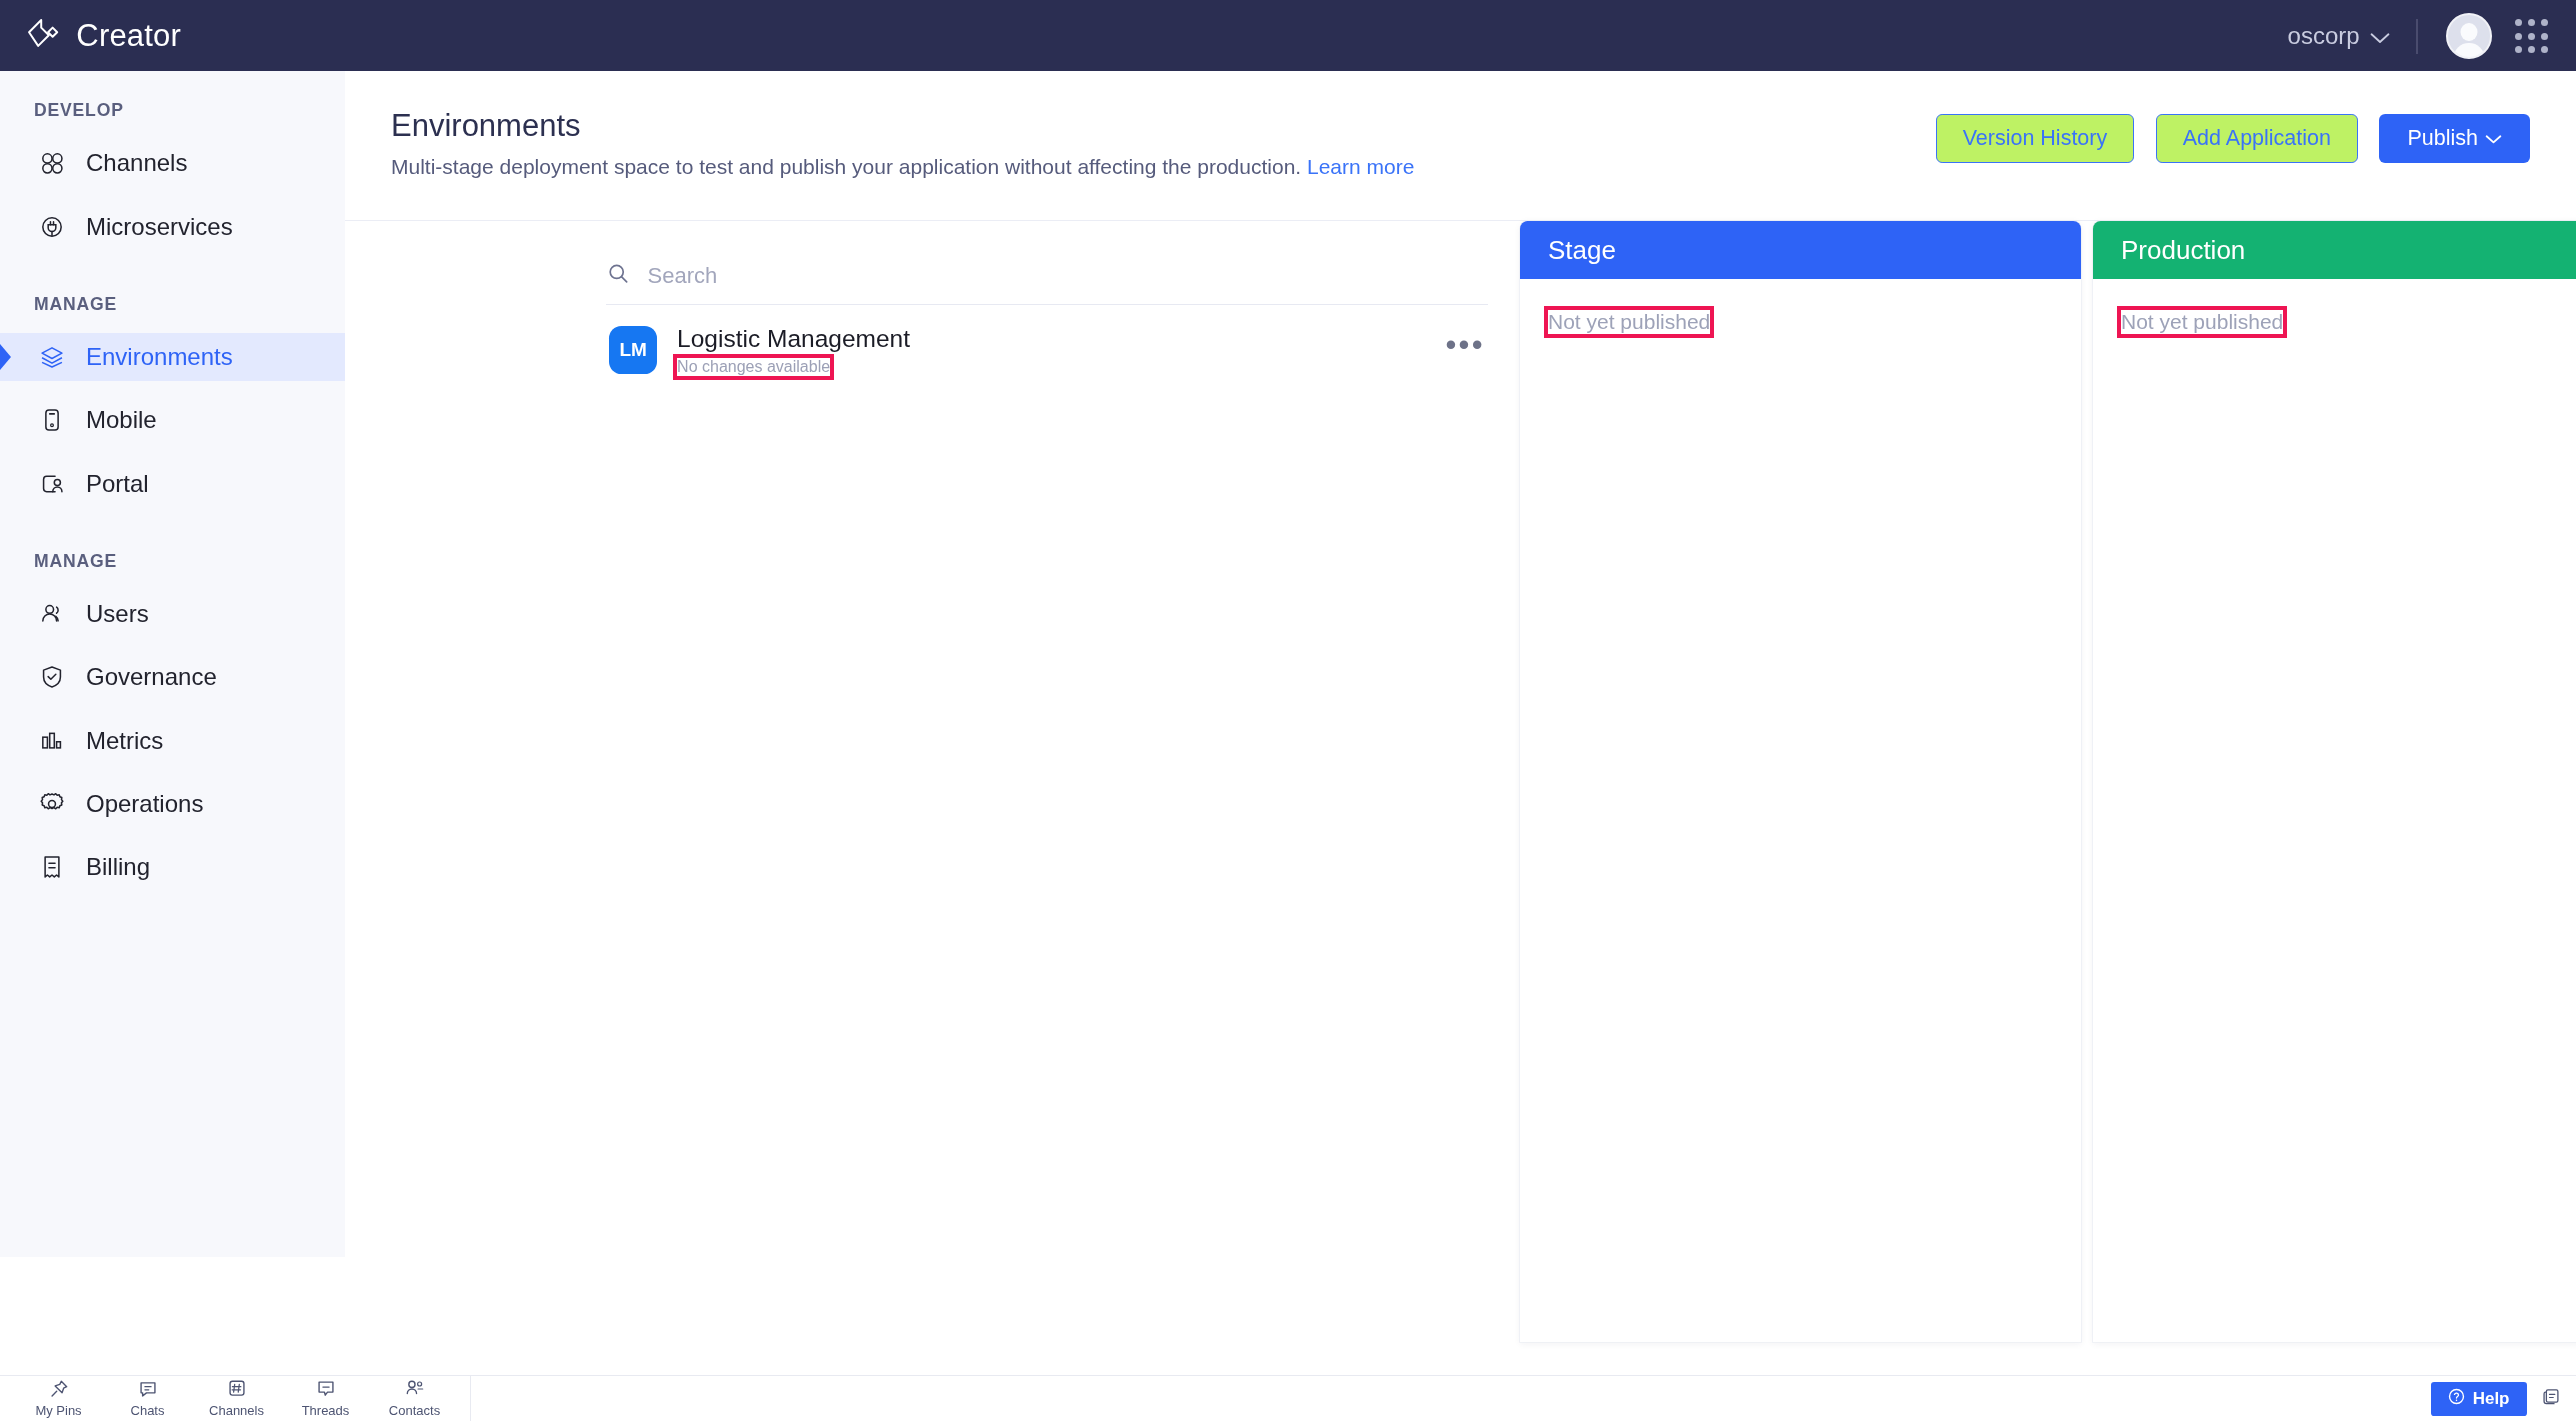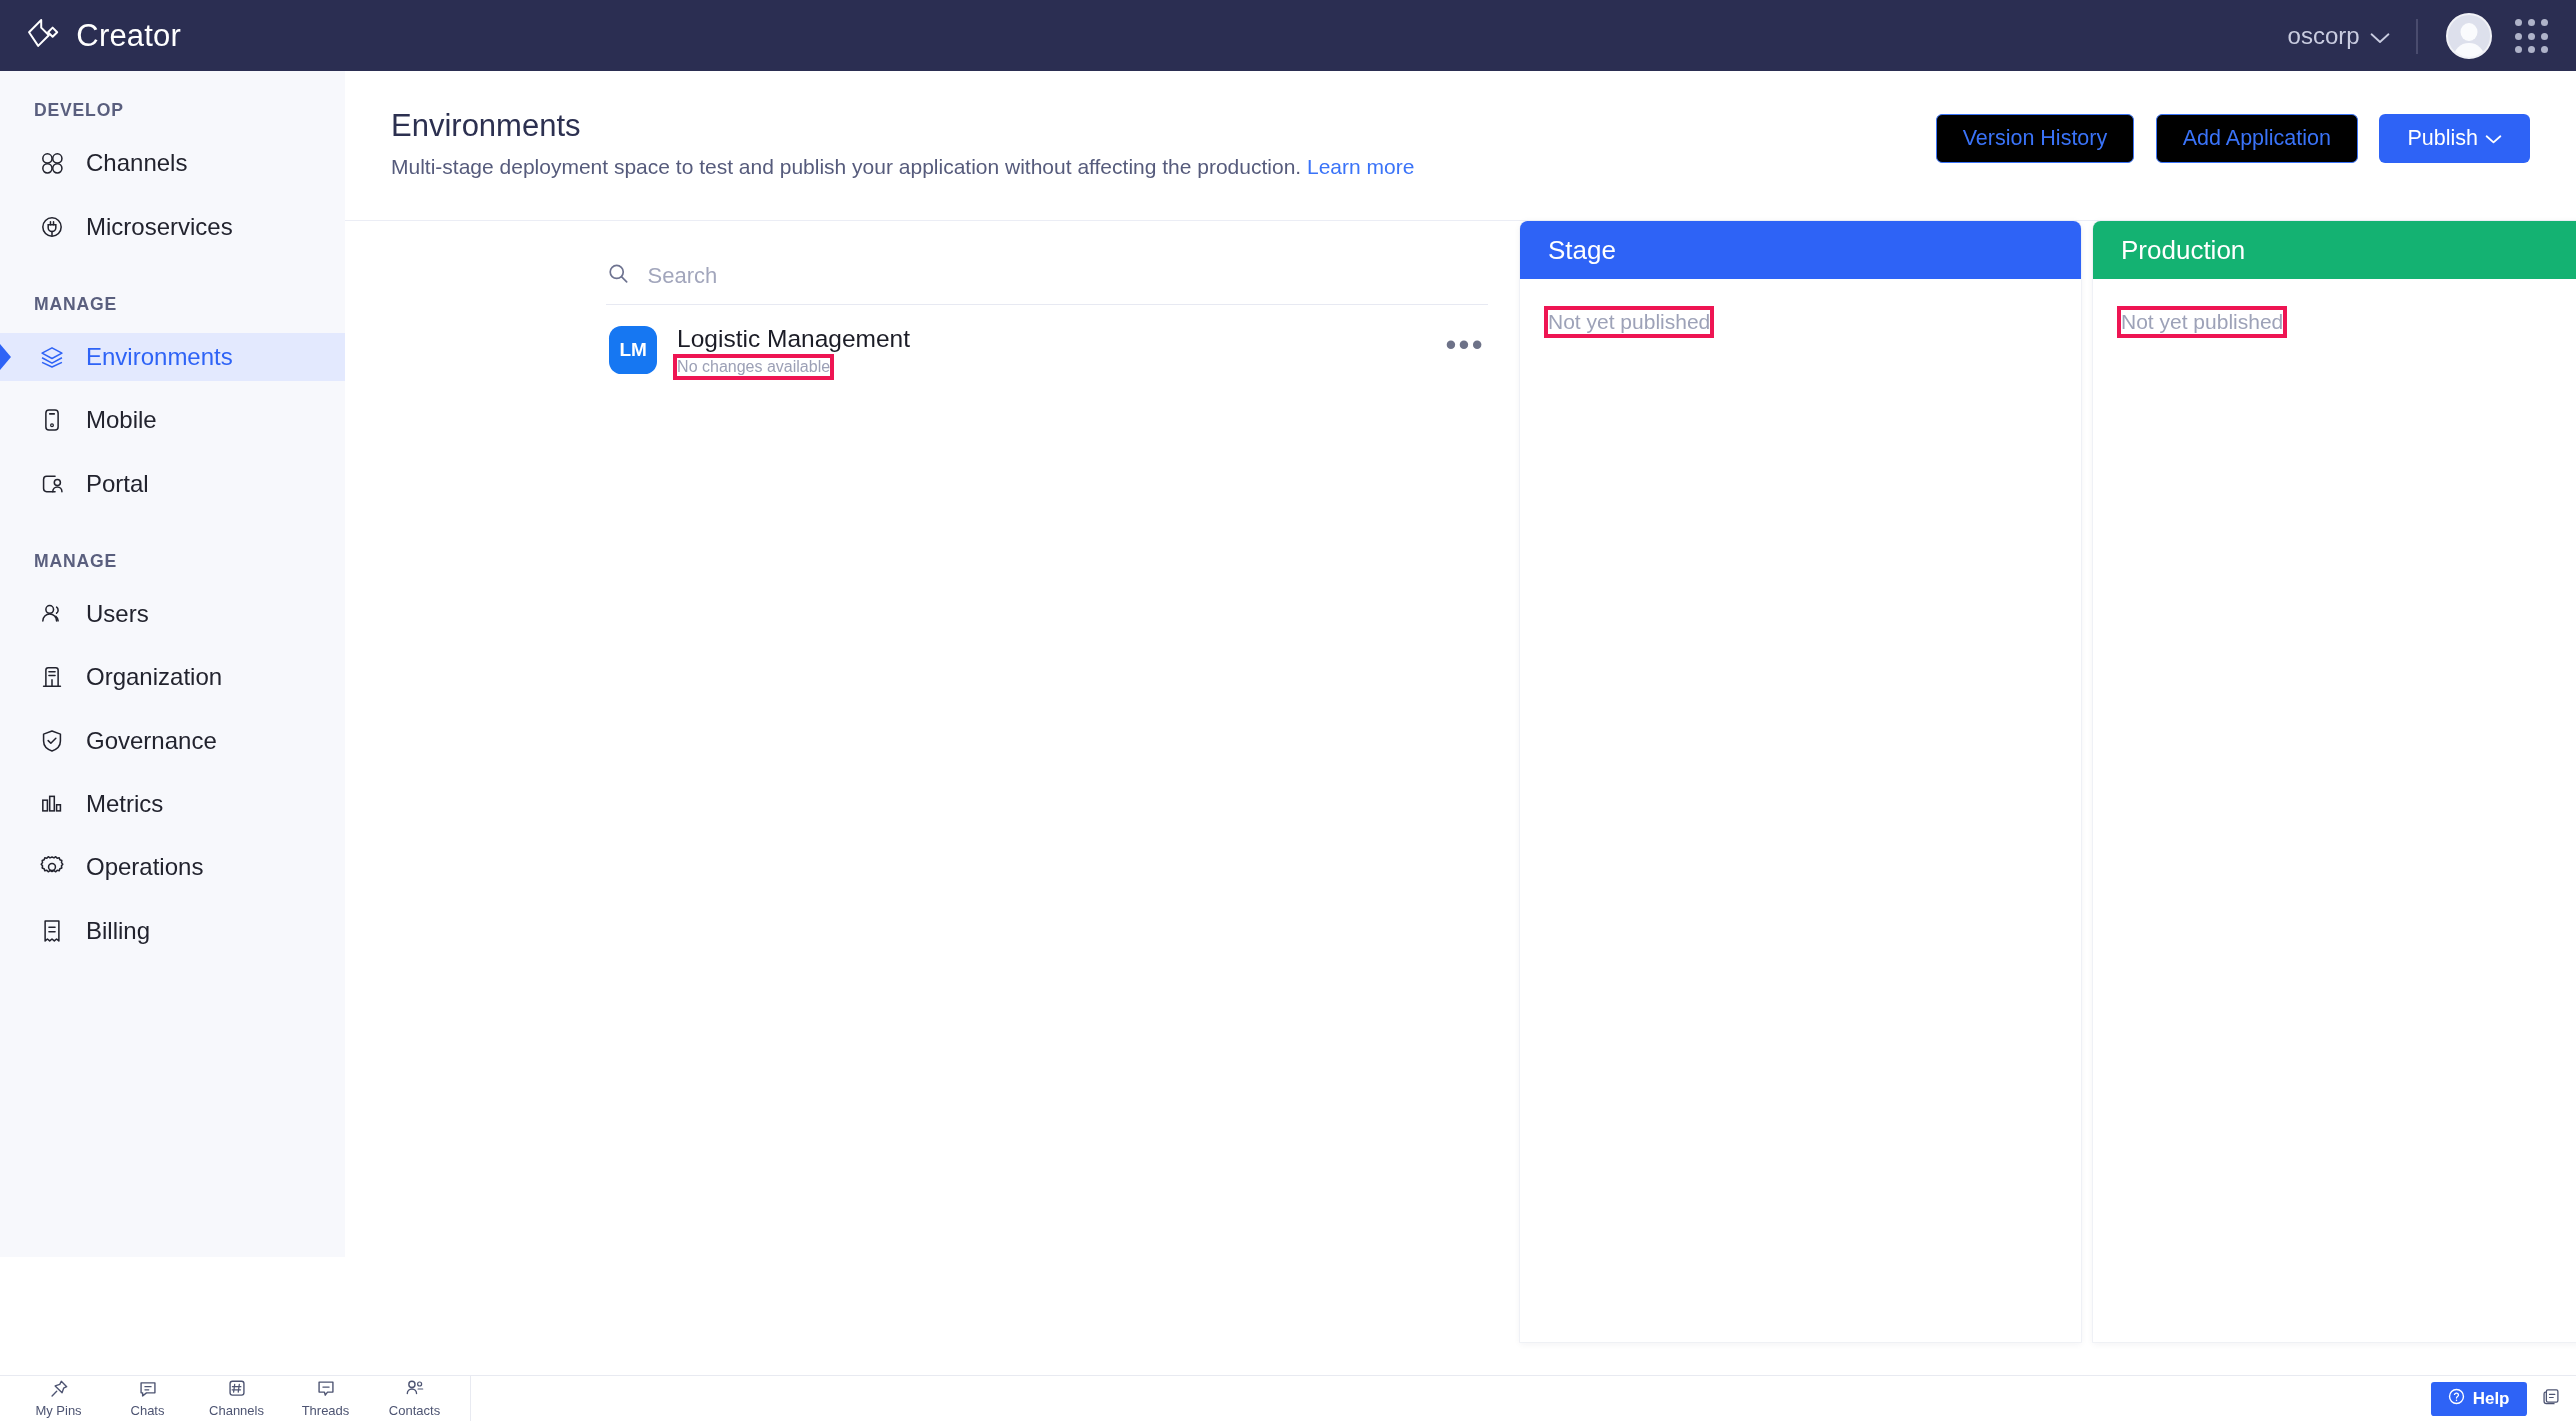--- a/index.html
+++ b/index.html
@@ -74,21 +74,21 @@
   }
   .page-title { font-size: 31px; color: #2C3050; font-weight: 400; }
   .page-sub { font-size: 21px; color: #565B7C; margin-top: 10.7px; }
   .page-sub a { color: #3A73F8; text-decoration: none; }
   .head-actions { display: flex; align-items: center; gap: 21.5px; margin-top: 6.1px; }
   .btn {
     height: 49px; border-radius: 6.1px; font-size: 21.5px;
     display: inline-flex; align-items: center; justify-content: center;
     padding: 0 26px; white-space: nowrap;
   }
-  .btn-outline { border: 1.5px solid #3A73F8; color: #3A73F8; background: #000000; }
+  .btn-outline { border: 1.5px solid #3A73F8; color: #3A73F8; background: #bef264; }
   .btn-primary { background: #2E63F6; color: #fff; gap: 7px; padding: 0 28px; }
 
   
   .board { position: relative; height: 1155px; }
   .applist { position: absolute; left: 261px; top: 32px; width: 882px; }
   .search-row {
     display: flex; align-items: center; gap: 17px;
     height: 52px; border-bottom: 1.5px solid #E7E9F2; padding-bottom: 4.6px;
   }
   .search-ph { font-size: 22px; color: #A2A6BC; }
@@ -256,31 +256,20 @@
     <span class="nav-ico">
       <svg width="26" height="26" viewBox="0 0 34 34" fill="none">
         <circle cx="14" cy="11" r="5" stroke="#22232E" stroke-width="2"></circle>
         <path d="M5 26 a9 9 0 0 1 18 0" stroke="#22232E" stroke-width="2" stroke-linecap="round"></path>
         <path d="M23 8 a5 5 0 0 1 0 8 M25 26 a8 8 0 0 0 -3 -6" stroke="#22232E" stroke-width="2" stroke-linecap="round"></path>
       </svg>
     </span>
     <span>Users</span>
   </div>
 
-  <div class="nav-item" style="margin-top:15.3px">
-    <span class="nav-ico">
-      <svg width="26" height="26" viewBox="0 0 34 34" fill="none">
-        <path d="M9 29 V8 a3 3 0 0 1 3 -3 h10 a3 3 0 0 1 3 3 v21" stroke="#22232E" stroke-width="2"></path>
-        <path d="M6 29 h22" stroke="#22232E" stroke-width="2" stroke-linecap="round"></path>
-        <path d="M13 10 h8 M13 15 h8" stroke="#22232E" stroke-width="2" stroke-linecap="round"></path>
-        <path d="M17 20 v9" stroke="#22232E" stroke-width="2"></path>
-      </svg>
-    </span>
-    <span>Organization</span>
-  </div>
 
   <div class="nav-item" style="margin-top:15.3px">
     <span class="nav-ico">
       <svg width="26" height="26" viewBox="0 0 34 34" fill="none">
         <path d="M17 4 L28 8 v9 c0 7 -5 11 -11 13 C11 28 6 24 6 17 V8 Z" stroke="#22232E" stroke-width="2" stroke-linejoin="round"></path>
         <path d="M12 16.5 L15.5 20 L22 13.5" stroke="#22232E" stroke-width="2" stroke-linecap="round" stroke-linejoin="round"></path>
       </svg>
     </span>
     <span>Governance</span>
   </div>

